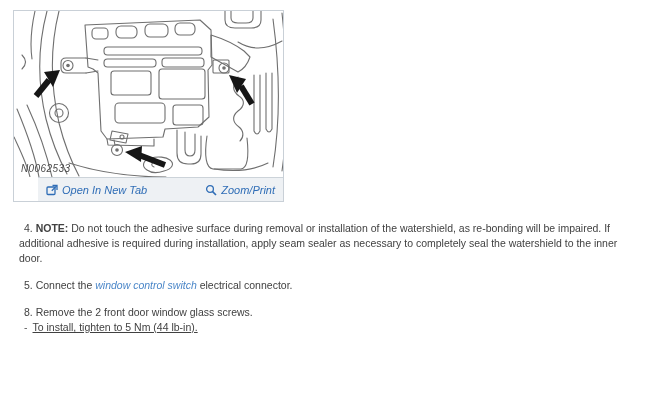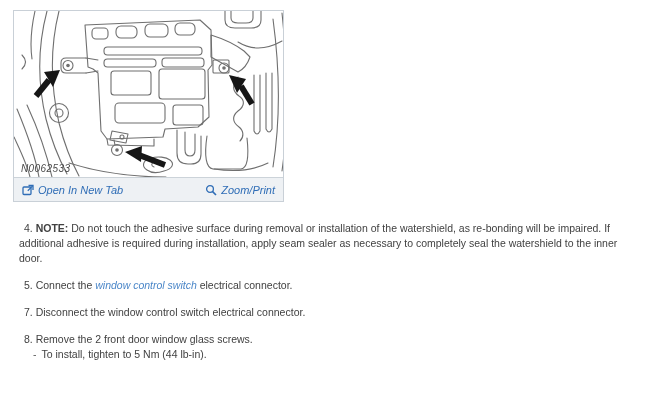--- a/index.html
+++ b/index.html
@@ -13,36 +13,36 @@
     position:absolute;left:13px;top:10px;width:271px;
     border:1px solid #c9d0d7;background:#fff;box-sizing:border-box;font-style:italic;
   }
   .pic{position:relative;height:166px;background:#fff;}
   .pic svg{display:block;}
   .fig-label{
     position:absolute;left:7px;bottom:3px;font-size:10px;color:#4a4a4a;letter-spacing:.4px;
   }
   .toolbar{
     display:flex;justify-content:space-between;
-    background:#eef1f4;border-top:1px solid #ccd3d9;height:23px;padding:0 8px;
+    background:#eef1f4;border-top:1px solid #ccd3d9;height:23px;padding:0 8px;margin-left:24px;
   }
   .tb-link{
     display:flex;align-items:center;gap:4px;color:#2f6db6;font-size:11px;cursor:pointer;
     text-decoration:none;
   }
   .tb-link svg{display:block;}
   
   .content{position:absolute;left:0;top:221px;right:0;color:#414141;font-size:10.5px;line-height:15px;padding-left:11px;}
   .content p{margin:0 8px 12px 8px;}
   p.note{text-indent:5px;}
   p.note b{font-weight:bold;}
   p.pos{margin-left:22px;}
   p.step{margin-left:13px;}
   .lnk{color:#4a86c8;text-decoration:none;cursor:pointer;font-style:italic;}
-  .subline{margin-left:9px;}
+  .subline{text-decoration:underline;}
   .subline .dash{display:inline-block;margin-right:5px;color:#5a5a5a;}
   
   .dg{stroke:#6f6f6f;stroke-width:1.1;fill:none;stroke-linecap:round;stroke-linejoin:round;}
   .dgf{fill:#6f6f6f;stroke:none;}
   .arrow{fill:#161616;stroke:none;}
   .arrowtail{stroke:#161616;stroke-width:6;fill:none;}
 </style>
 </head>
 <body>
 
@@ -154,18 +154,17 @@
   </div>
 </div>
 
 <div class="content">
   <p class="note"><span>4.</span> <b>NOTE:</b><span> Do not touch the adhesive surface during removal or installation of the watershield, as re-bonding will be impaired. If additional adhesive is required during installation, apply seam sealer as necessary to completely seal the watershield to the inner door.</span></p>
 
 
   <p class="step"><span>5. Connect the </span><a class="lnk">window control switch</a><span> electrical connector.</span></p>
 
 
-  <p class="step">7. Disconnect the window control switch electrical connector.</p>
 
   <p class="step"><span>8. Remove the 2 front door window glass screws.</span><br>
     <span class="subline"><span class="dash">-</span><span>To install, tighten to 5 Nm (44 lb-in).</span></span>
   </p>
 </div>
 
 </body></html>

